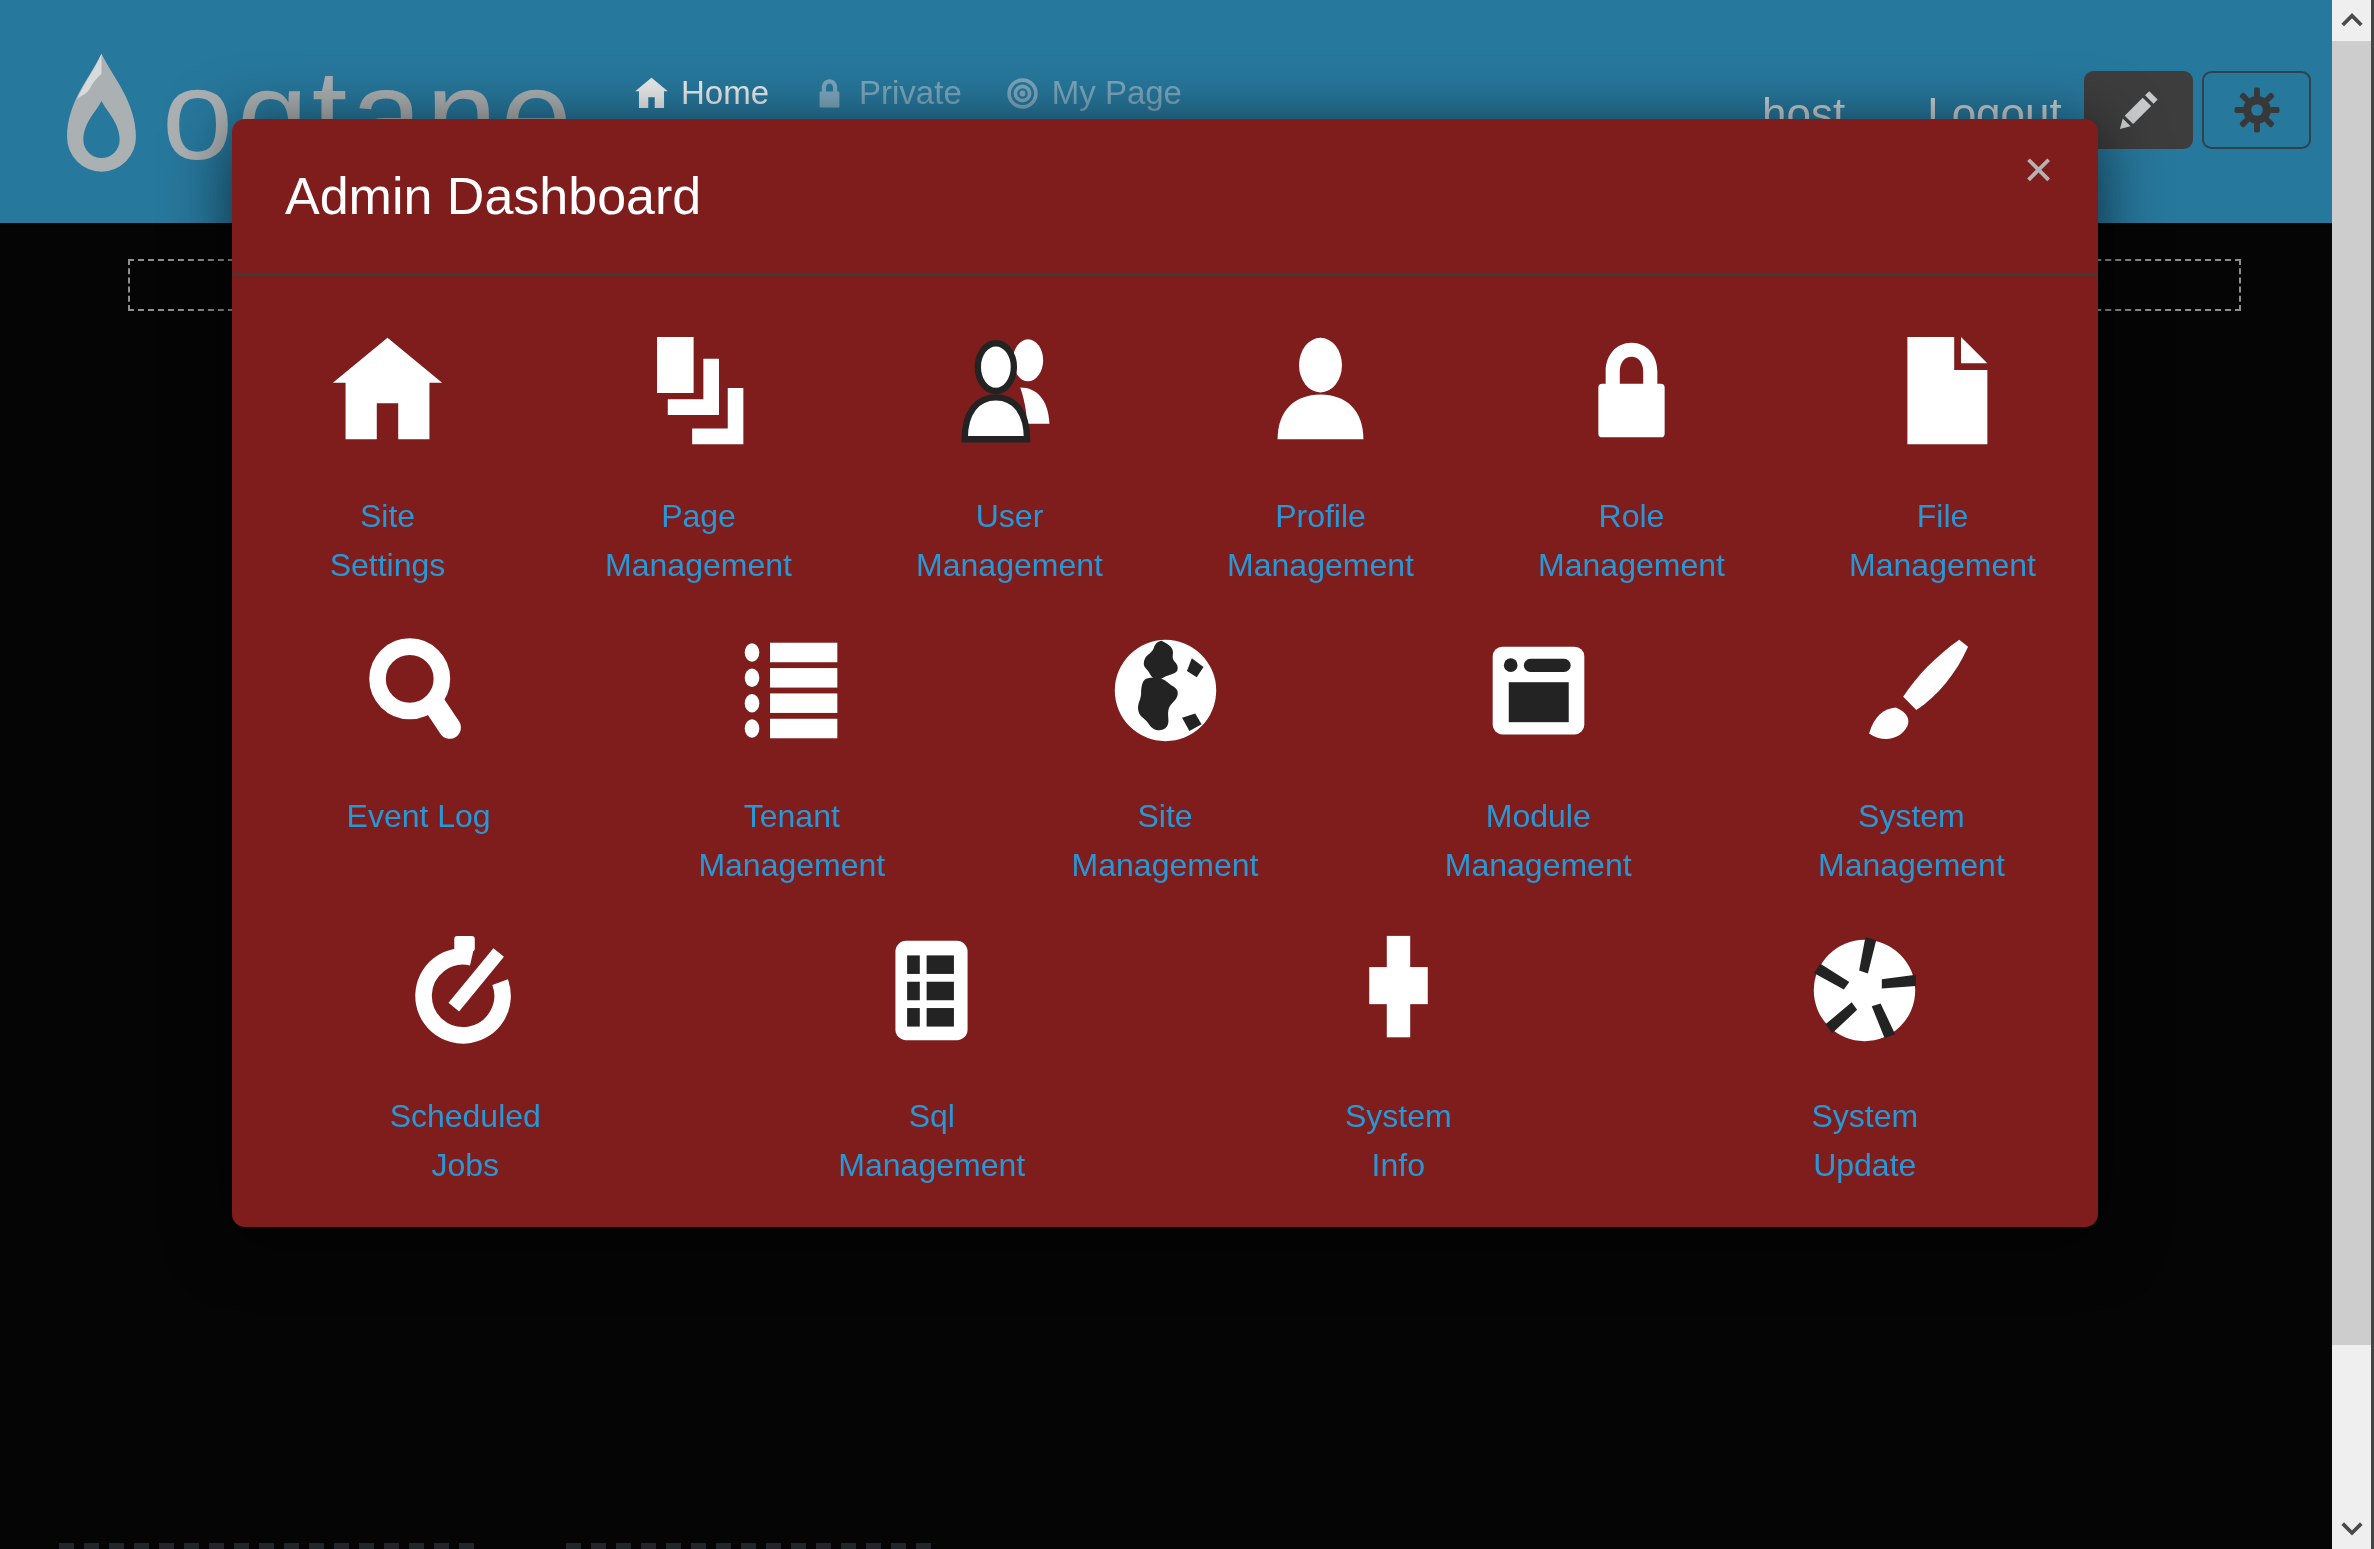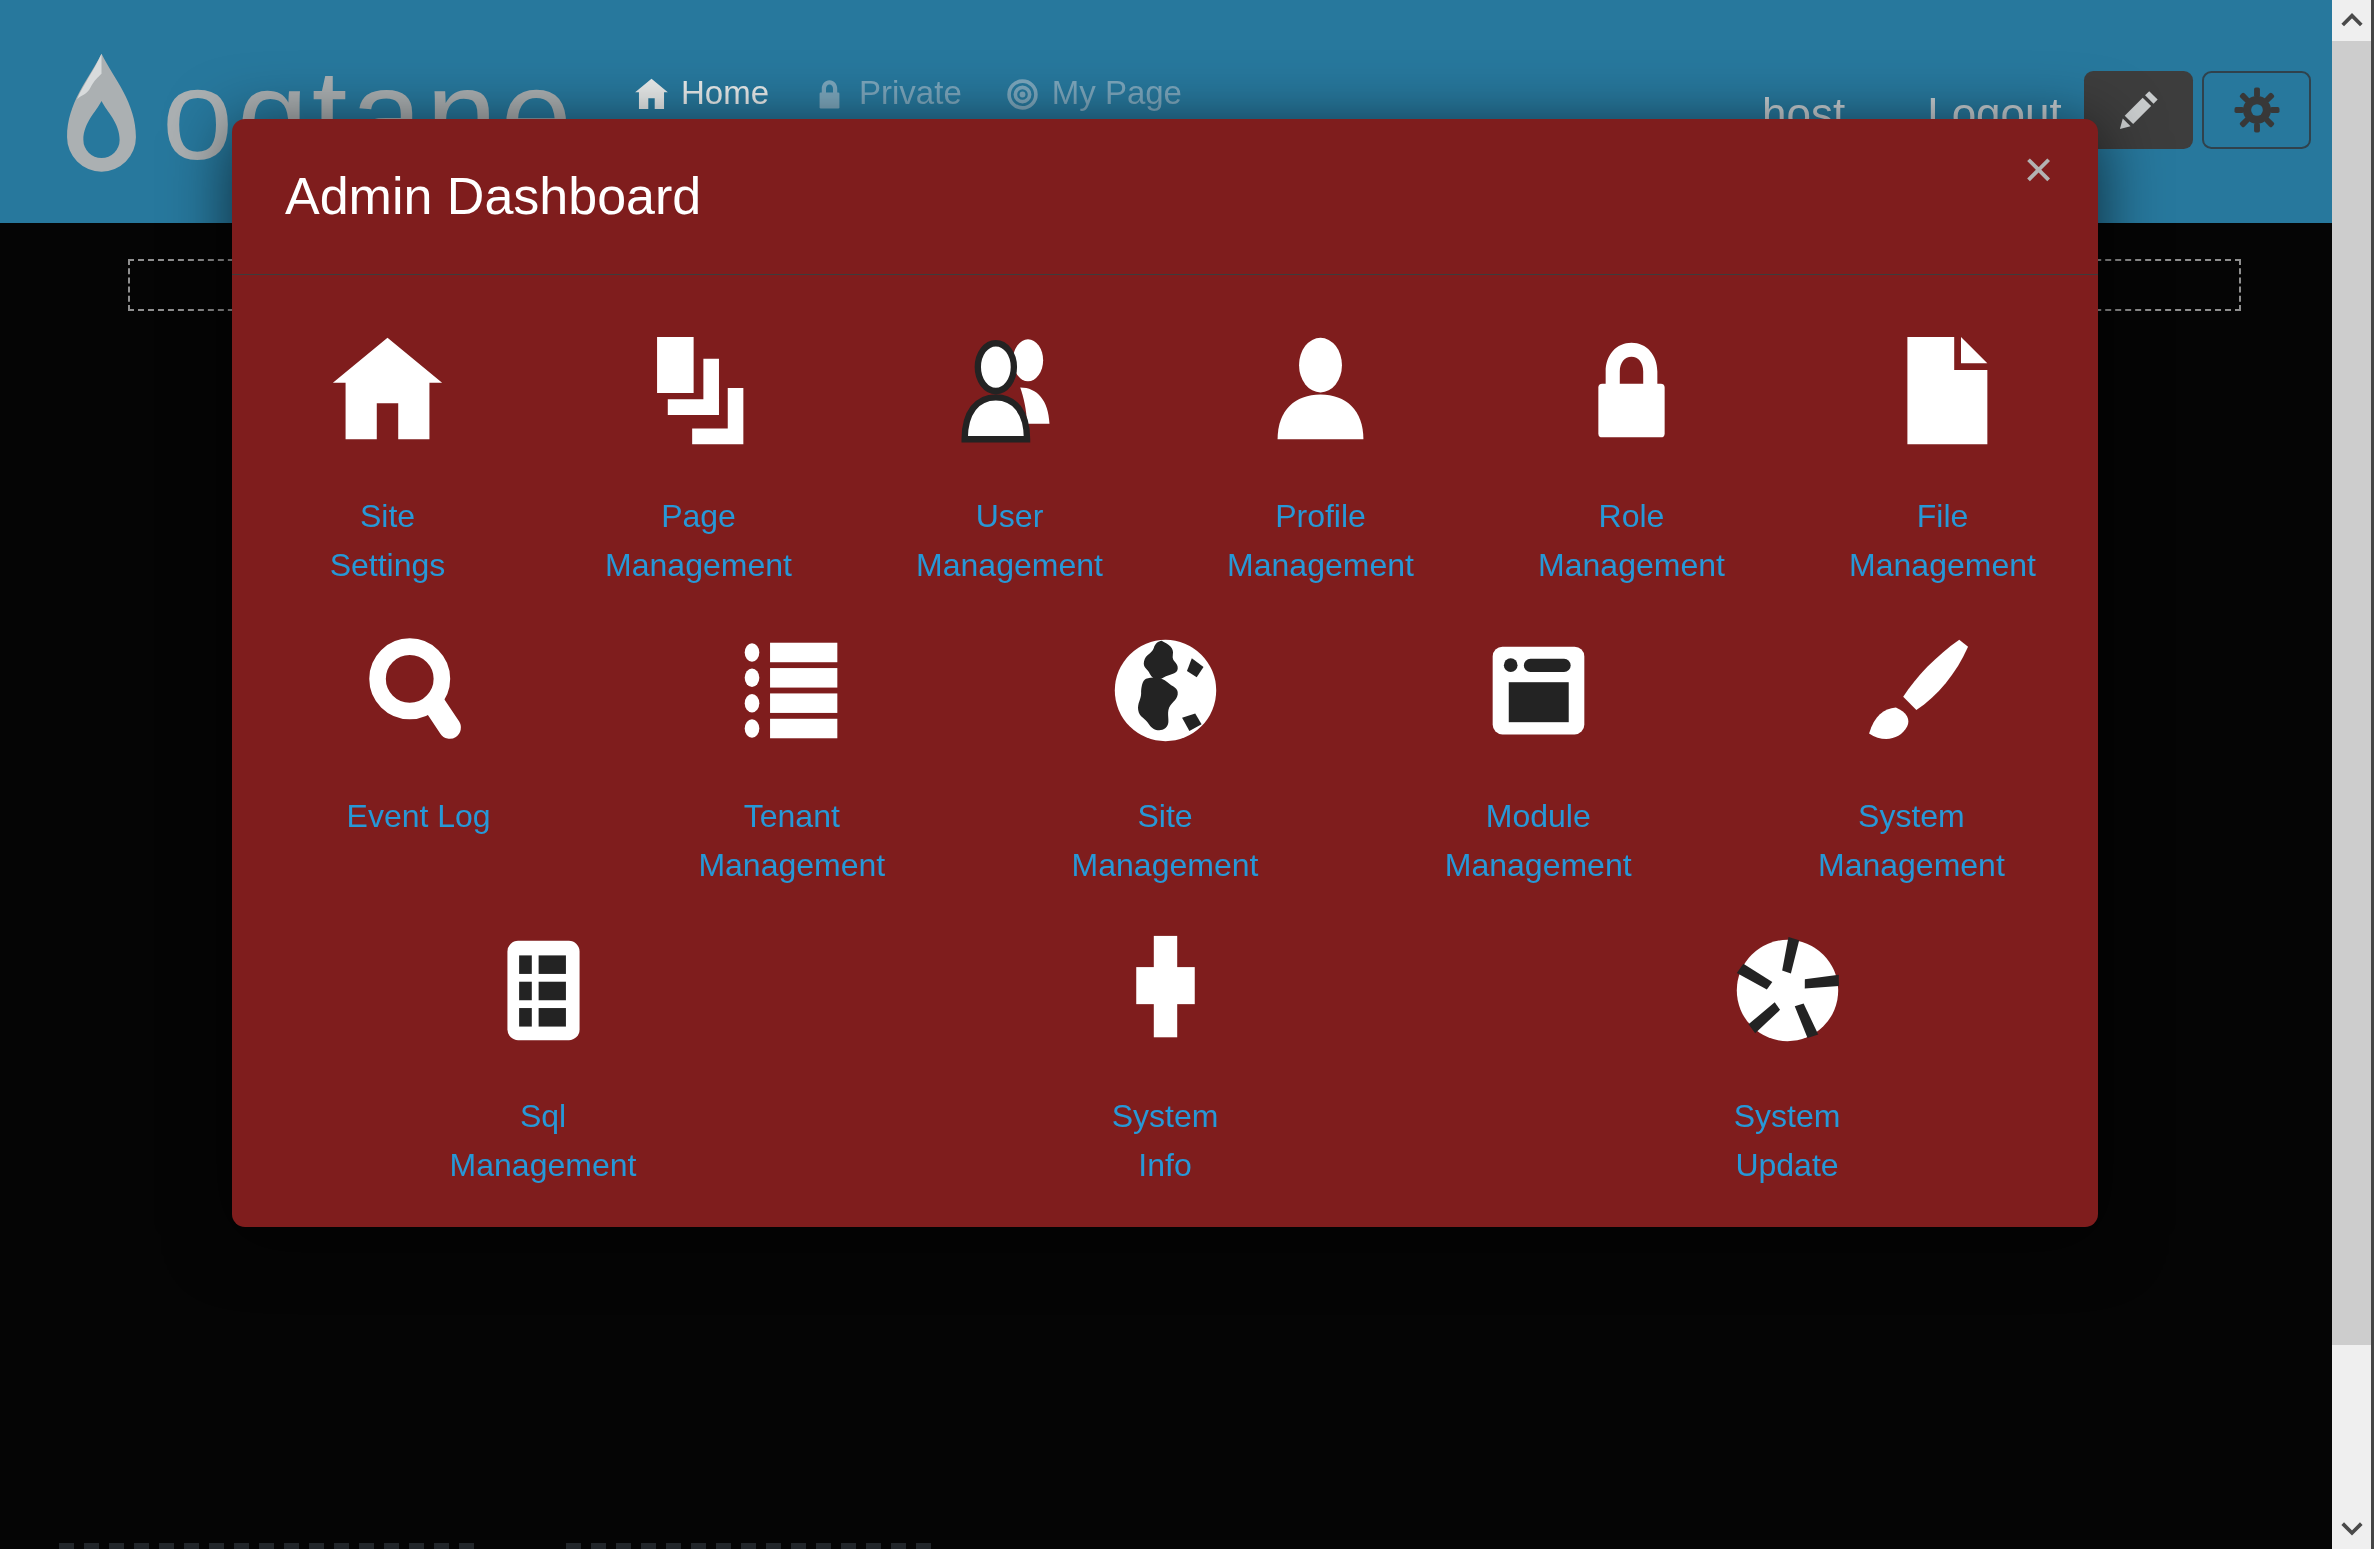--- a/index.html
+++ b/index.html
@@ -7,21 +7,21 @@
               font-family:"Liberation Sans","DejaVu Sans",sans-serif; }
   .screen { position:relative; width:2375px; height:1549px; background:#050505; }
 
   
   .header { position:absolute; left:0; top:0; width:2375px; height:223px; background:#27789d; z-index:2; }
   .logo { position:absolute; left:56px; top:45px; display:flex; align-items:flex-start; cursor:pointer; }
   .logo-drop { width:91px; height:145px; margin-top:7.4px; }
   .logo-text { margin-left:15px; font-size:128px; line-height:139px; letter-spacing:3.7px;
                color:#abb0b2; font-weight:500; }
   .nav { position:absolute; left:634px; top:74px; display:flex; align-items:center; gap:43px; }
-  .nav-item { display:flex; align-items:flex-end; gap:12px; cursor:pointer; color:#e8ebeb; }
+  .nav-item { display:flex; align-items:center; gap:12px; cursor:pointer; color:#e8ebeb; }
   .nav-item.muted { color:#7ca7bd; }
   .nav-item svg { width:35px; height:35px; }
   .nav-item .nav-label { font-size:33px; }
   .user-links { position:absolute; left:1762px; top:89px; display:flex; gap:82px; }
   .user-link { font-size:44px; color:#c7ced2; cursor:pointer; }
   .hbtn { position:absolute; top:71px; width:109px; height:78px; border-radius:9.3px;
           display:flex; align-items:center; justify-content:center; cursor:pointer; }
   .btn-edit { left:2084px; background:#3d3d3d; }
   .btn-edit svg { width:52px; height:52px; color:#c9cccd; }
   .btn-settings { left:2202px; background:transparent; border:2.8px solid #30424c; }
@@ -362,20 +362,31 @@
             <div class="tile-label">
               <div>System</div>
               <div>Management</div>
             </div>
           </div>
         </div>
         <div class="tile-row">
           <div class="tile">
             <div class="tile-icon">
               <svg viewBox="0 0 126 126" width="117" height="117">
+                <use href="#i-timer"></use>
+              </svg>
+            </div>
+            <div class="tile-label">
+              <div>Scheduled</div>
+              <div>Jobs</div>
+            </div>
+          </div>
+          <div class="tile">
+            <div class="tile-icon">
+              <svg viewBox="0 0 126 126" width="117" height="117">
                 <use href="#i-spreadsheet"></use>
               </svg>
             </div>
             <div class="tile-label">
               <div>Sql</div>
               <div>Management</div>
             </div>
           </div>
           <div class="tile">
             <div class="tile-icon">

